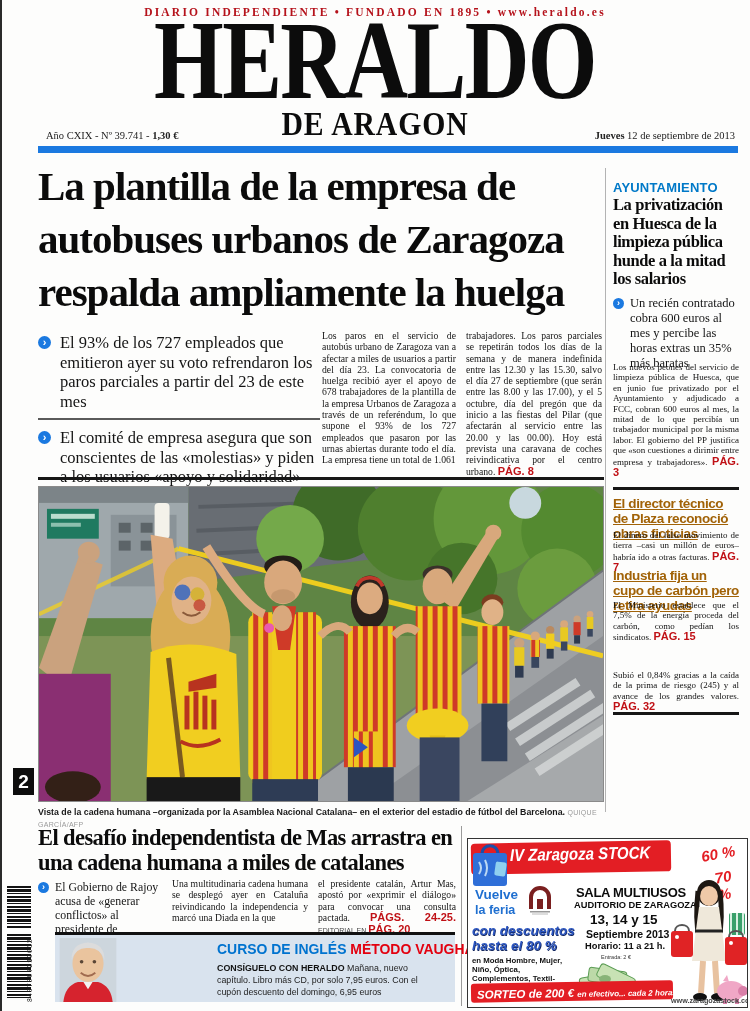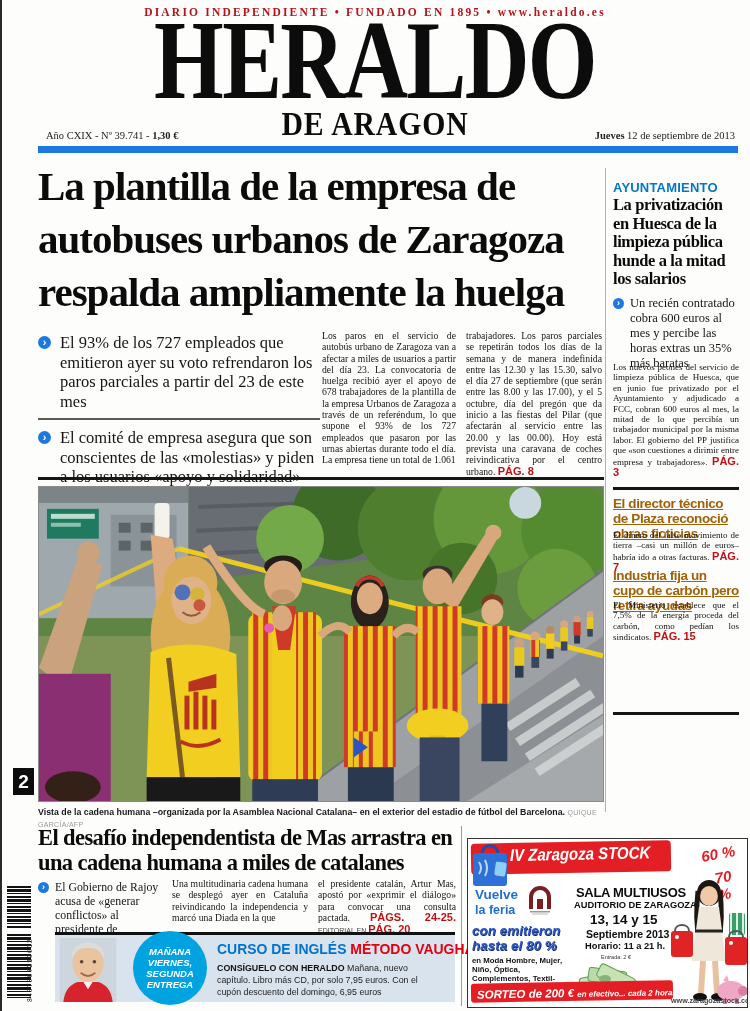--- a/index.html
+++ b/index.html
@@ -323,20 +323,21 @@
   <div id="sb-body" class="abs just"><span>Los nuevos peones del servicio de limpieza pública de Huesca, que en junio fue privatizado por el Ayuntamiento y adjudicado a FCC, cobran 600 euros al mes, la mitad de lo que percibía un trabajador municipal por la misma labor. El gobierno del PP justifica que «son cuestiones a dirimir entre empresa y trabajadores». </span><span class="pref">PÁG. 3</span></div>
 
   <div class="abs sb-rule" style="top:487px"></div>
 
   <div class="abs brief-head" style="top:496px">El director técnico de Plaza reconoció obras ficticias</div>
   <div class="abs brief-body just" style="top:530px"><span>El dinero del falso movimiento de tierra –casi un millón de euros– habría ido a otras facturas. </span><span class="pref">PÁG. 7</span></div>
 
   <div class="abs brief-head" style="top:568px">Industria fija un cupo de carbón pero retira ayudas</div>
   <div class="abs brief-body just" style="top:600px"><span>El Ministerio establece que el 7,5% de la energía proceda del carbón, como pedían los sindicatos. </span><span class="pref">PÁG. 15</span></div>
 
+  <div class="abs brief-body just" style="top:670px"><span>Subió el 0,84% gracias a la caída de la prima de riesgo (245) y al avance de los grandes valores. </span><span class="pref">PÁG. 32</span></div>
 
   <div class="abs sb-rule" style="top:712px"></div>
 
 
   <div id="second-headline" class="abs">El desafío independentista de Mas arrastra en una cadena humana a miles de catalanes</div>
   <div id="second-bullet" class="abs">
     <div class="bullet"><span class="bdot"></span><span>El Gobierno de Rajoy acusa de «generar conflictos» al presidente de Cataluña</span></div>
   </div>
   <div id="second-col1" class="abs bodytext just">Una multitudinaria cadena humana se desplegó ayer en Cataluña reivindicando la independencia y marcó una Diada en la que</div>
   <div id="second-col2" class="abs bodytext just"><span>el presidente catalán, Artur Mas, apostó por «exprimir el diálogo» para convocar una consulta pactada. </span><span class="pref">PÁGS. 24-25.</span><span class="edref"> EDITORIAL EN </span><span class="pref">PÁG. 20</span></div>
@@ -349,24 +350,20 @@
         <rect width="62" height="70" fill="#cdd6dd"></rect>
         <ellipse cx="31" cy="28" rx="17" ry="20" fill="#eac49e"></ellipse>
         <path d="M13,24 Q13,6 31,5 Q49,6 49,24 Q44,10 31,11 Q18,10 13,24 Z" fill="#dcdcdc"></path>
         <circle cx="24" cy="26" r="2" fill="#5a4636"></circle>
           <circle cx="38" cy="26" r="2" fill="#5a4636"></circle>
         <path d="M23,38 Q31,45 39,38" stroke="#a06b4f" stroke-width="2" fill="none"></path>
         <path d="M4,70 Q6,52 20,48 L42,48 Q56,52 58,70 Z" fill="#d6232e"></path>
         <polygon points="26,48 31,56 36,48" fill="#f2f2f2"></polygon>
       </svg>
     </div>
-    <div id="v-badge" class="abs prel">MAÑANA
-VIERNES,
-SEGUNDA
-ENTREGA</div>
     <div id="v-title" class="abs"><span class="tb">CURSO DE INGLÉS </span><span class="tr">MÉTODO VAUGHAN</span></div>
     <div id="v-body" class="abs"><b>CONSÍGUELO CON HERALDO </b><span>Mañana, nuevo capítulo. Libro más CD, por solo 7,95 euros. Con el cupón descuento del domingo, 6,95 euros</span></div>
   </div>
 
   <div id="stock" class="abs">
     <div id="s-band" class="abs"></div>
     <div id="s-title" class="abs">IV Zaragoza STOCK</div>
     <svg id="s-bag" class="abs" width="42" height="50" viewBox="0 0 42 50">
       <path d="M13,14 C13,3 29,3 29,14" stroke="#1d4fa8" stroke-width="3" fill="none"></path>
       <rect x="4" y="13" width="34" height="33" rx="3" fill="#2f6fd8"></rect>
@@ -382,21 +379,21 @@
       <rect x="9" y="14" width="6" height="10" fill="#7a1f1f"></rect>
       <rect x="2" y="26" width="20" height="1.5" fill="#999"></rect>
         <rect x="4" y="28.5" width="16" height="1" fill="#bbb"></rect>
     </svg>
     <div id="s-venue1" class="abs">SALA MULTIUSOS</div>
     <div id="s-venue2" class="abs">AUDITORIO DE ZARAGOZA</div>
     <div id="s-dates" class="abs">13, 14 y 15</div>
     <div id="s-month" class="abs">Septiembre 2013</div>
     <div id="s-hours" class="abs">Horario: 11 a 21 h.</div>
     <div id="s-entry" class="abs">Entrada: 2 €</div>
-    <div id="s-disc1" class="abs">con emitieron</div>
+    <div id="s-disc1" class="abs">con descuentos</div>
     <div id="s-disc2" class="abs">hasta el 80 %</div>
     <div id="s-cats" class="abs">en Moda Hombre, Mujer, Niño, Óptica, Complementos, Textil-Hogar, y MUCHO MÁS...!!!</div>
     <div id="s-chips" class="abs"></div>
     <svg id="s-money" class="abs" width="95" height="34" viewBox="0 0 95 34">
       <g transform="translate(46,30)">
         <rect x="-40" y="-14" width="38" height="14" rx="3" fill="#bcd9a8" stroke="#5a9c53" transform="rotate(-28)"></rect>
         <rect x="-36" y="-15" width="38" height="14" rx="3" fill="#c8e2b4" stroke="#5a9c53" transform="rotate(-10)"></rect>
         <rect x="-30" y="-16" width="38" height="14" rx="3" fill="#bcd9a8" stroke="#5a9c53" transform="rotate(8)"></rect>
         <rect x="-24" y="-15" width="38" height="14" rx="3" fill="#c8e2b4" stroke="#5a9c53" transform="rotate(26)"></rect>
         <ellipse cx="-12" cy="-8" rx="6" ry="4" fill="#88b478"></ellipse>

